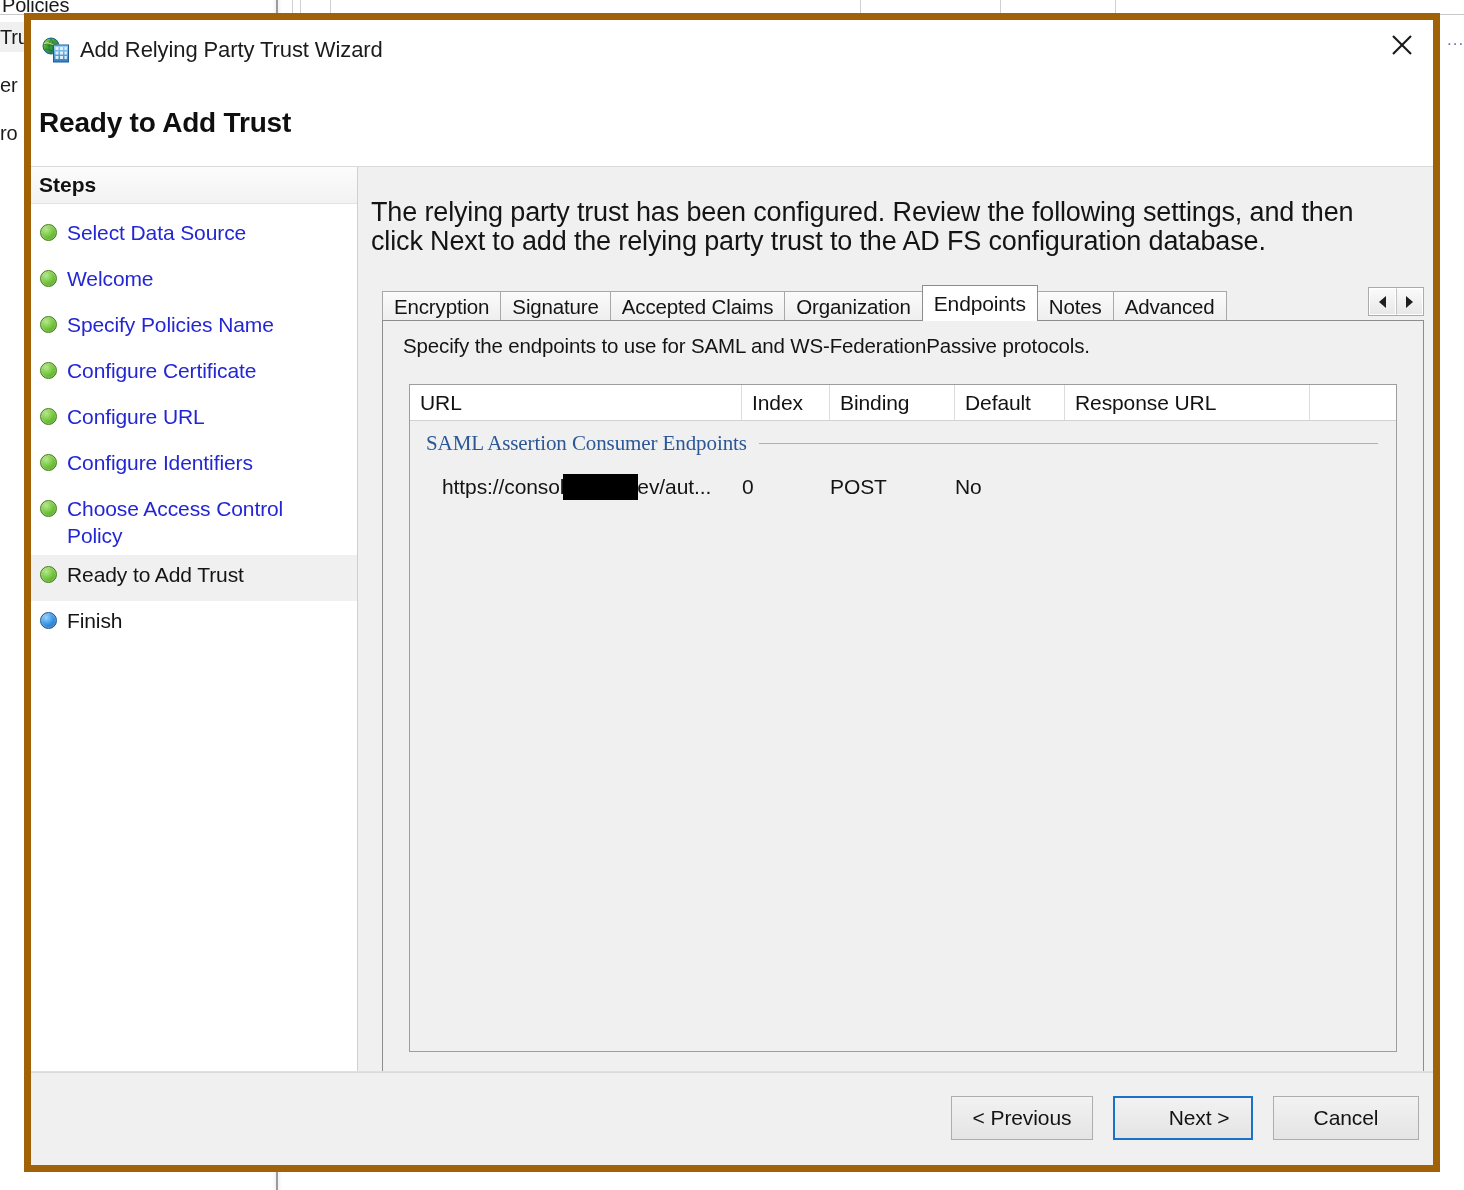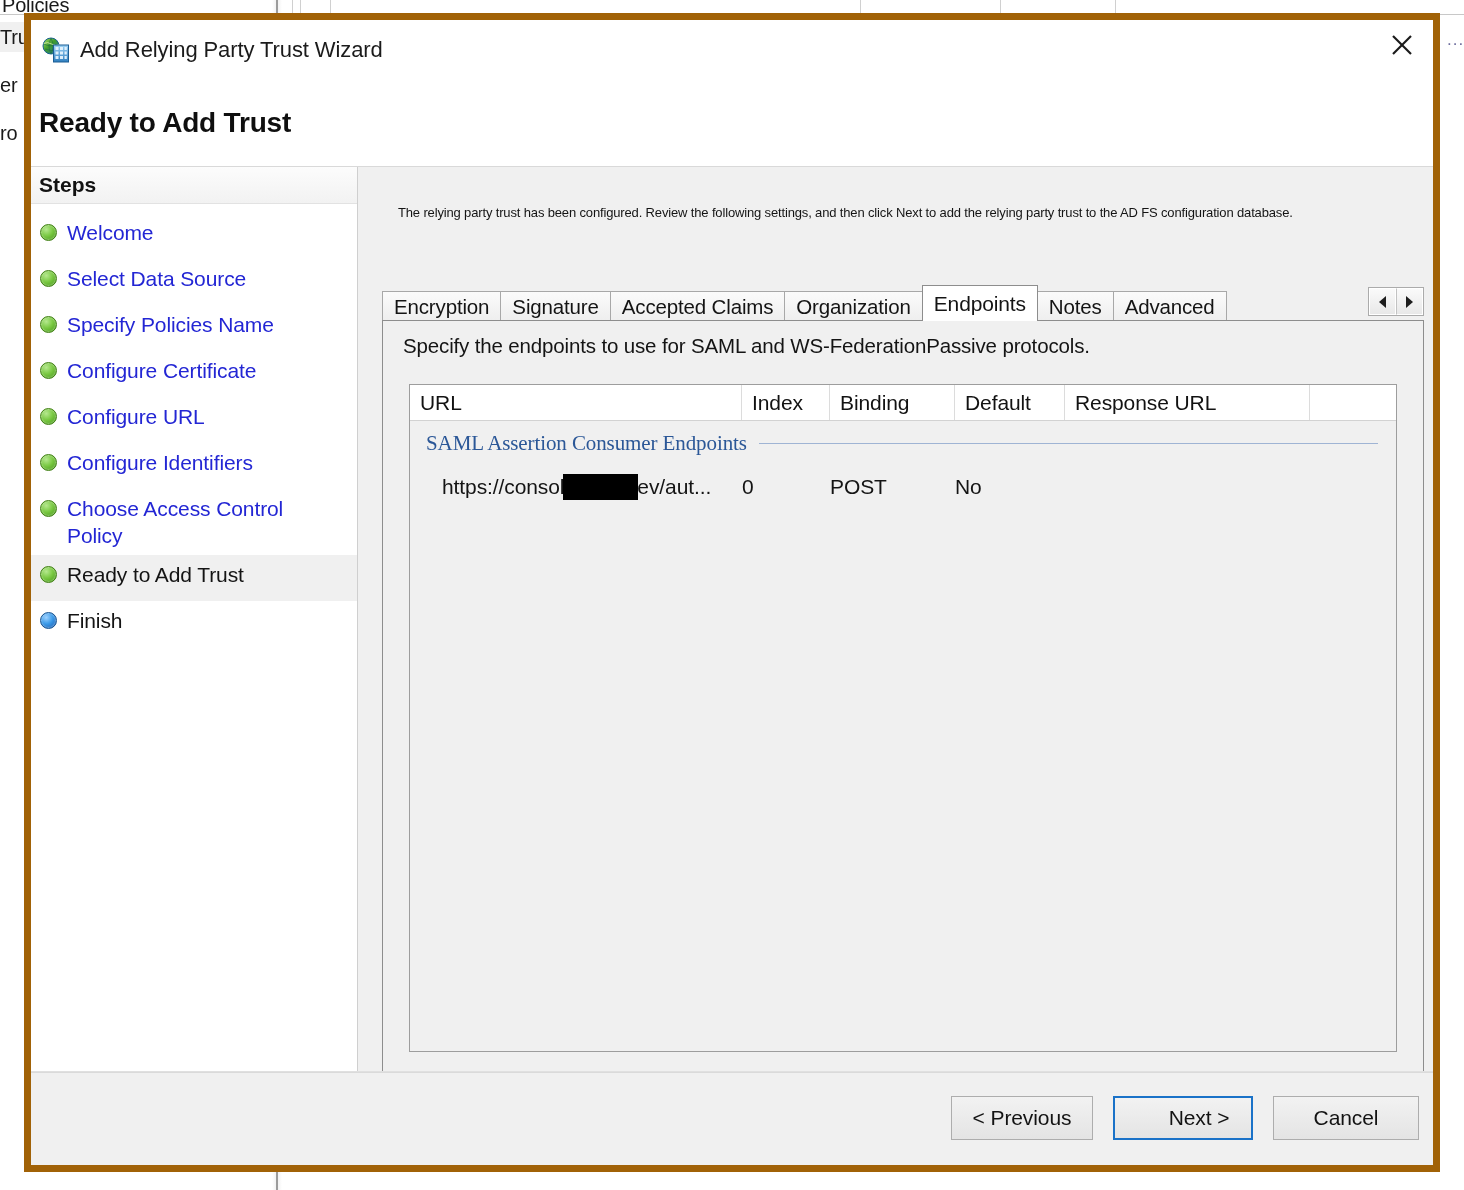--- a/index.html
+++ b/index.html
@@ -203,23 +203,23 @@
   }
 
   
   .content {
     flex: 1;
     background: #f0f0f0;
     position: relative;
   }
   .intro-text {
     position: absolute;
-    left: 40px; top: 31px;
+    left: 13px; top: 31px;
     width: 1000px;
-    font-size: 13px;
+    font-size: 27px;
     line-height: 29px;
     color: #141414;
     letter-spacing: -0.15px;
   }
 
   
   .tabcontrol {
     position: absolute;
     left: 24px; top: 118px;
     width: 1042px;
@@ -487,26 +487,26 @@
   <div class="dialog-body">
 
     <div class="sidebar">
       <div class="steps-header">
         <div class="steps-header-label">Steps</div>
       </div>
       <div class="steps-list">
 
         <div class="step-item">
           <span class="step-bullet bullet-done"></span>
+          <span class="step-label">Select Data Source</span>
+        </div>
+
+        <div class="step-item">
+          <span class="step-bullet bullet-done"></span>
           <span class="step-label">Welcome</span>
-        </div>
-
-        <div class="step-item">
-          <span class="step-bullet bullet-done"></span>
-          <span class="step-label">Select Data Source</span>
         </div>
 
         <div class="step-item">
           <span class="step-bullet bullet-done"></span>
           <span class="step-label">Specify Policies Name</span>
         </div>
 
         <div class="step-item">
           <span class="step-bullet bullet-done"></span>
           <span class="step-label">Configure Certificate</span>

